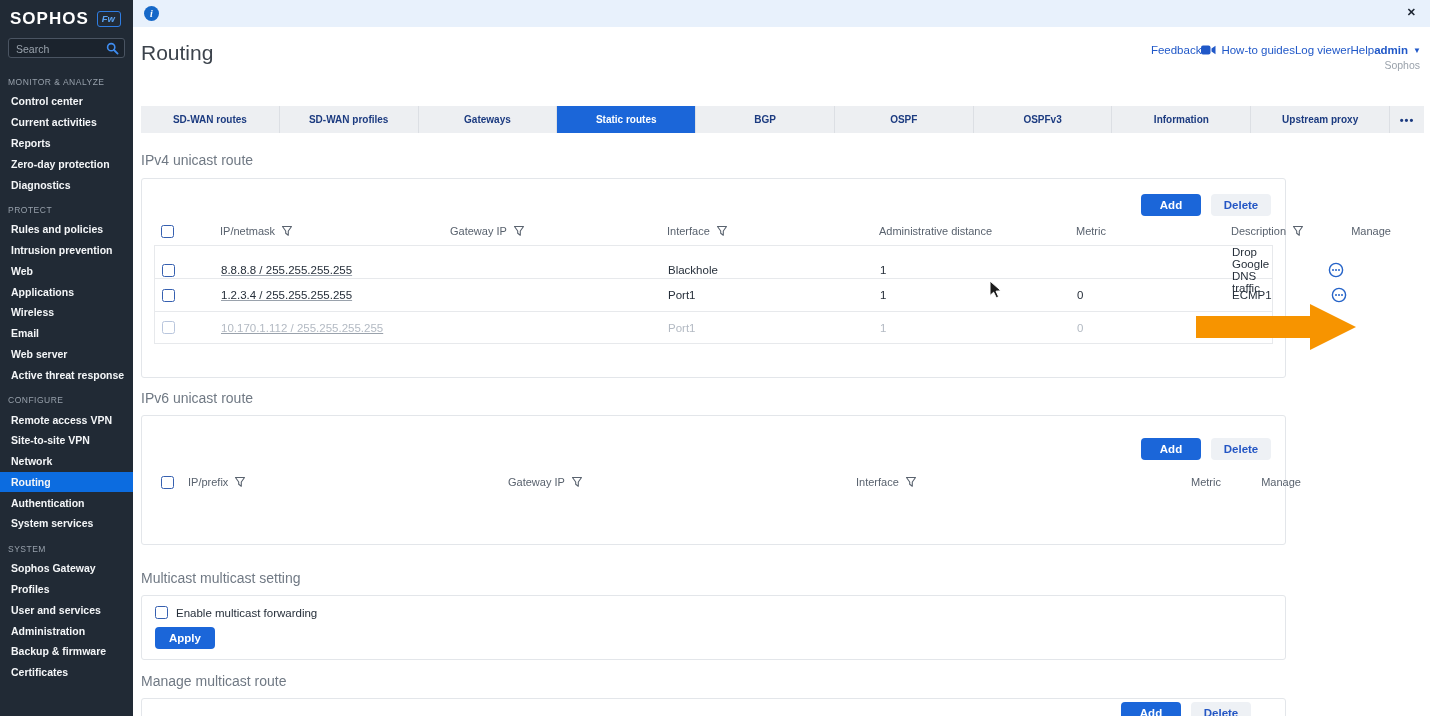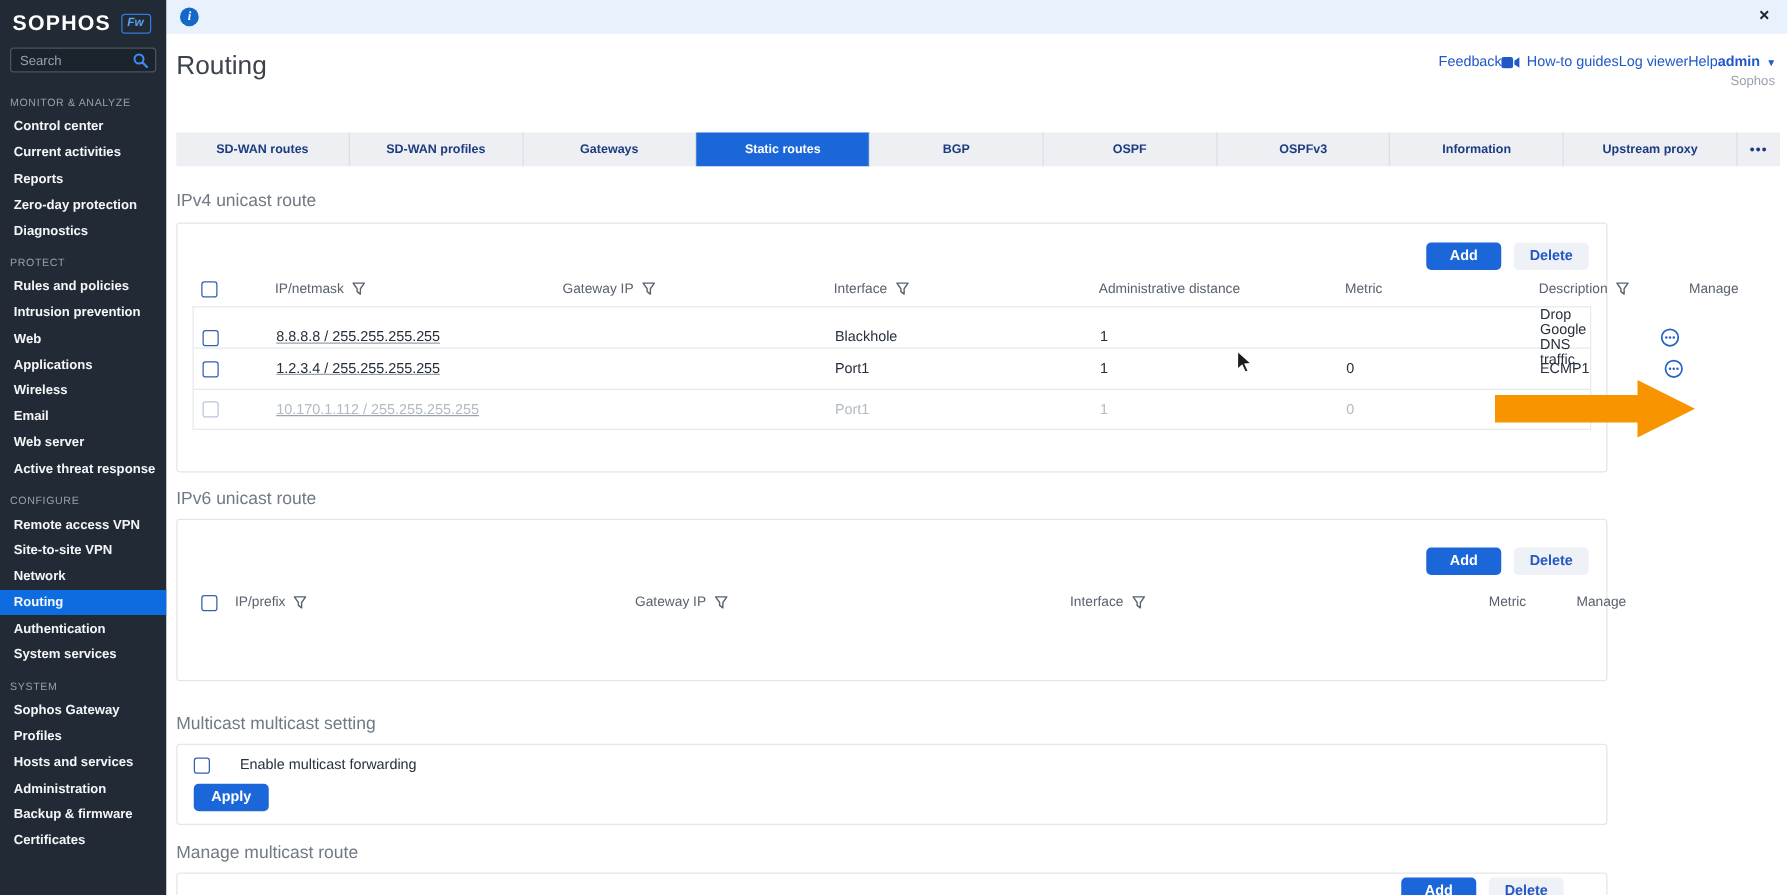--- a/index.html
+++ b/index.html
@@ -80,21 +80,21 @@
   .trow.disabled .cb { border-color:#b9c6dd; }
   .empty-row { height:27px; border:1px solid #e7e9ec; display:flex; align-items:center;
     font-size:11px; color:#333a43; padding-left:10px; }
 
   .cb { width:13px; height:13px; border:1.5px solid #3660b0; border-radius:2.5px; background:#fff;
     margin-left:7px; cursor:pointer; }
   .filter-icon { cursor:pointer; display:inline-flex; }
   .manage-btn { background:none; border:none; cursor:pointer; padding:0; display:inline-flex; }
 
   
-  .cb-row { position:absolute; left:13px; top:10px; display:flex; gap:24px;
+  .cb-row { position:absolute; left:13px; top:10px; display:flex; align-items:center; gap:8px;
     font-size:11.5px; color:#262f3a; }
   .cb-row .cb { margin-left:0; }
   .apply-btn { position:absolute; left:13px; top:31px; }
 
   
   .arrow-anno { position:absolute; left:1196px; top:304px; width:160px; height:46px; z-index:9;
     pointer-events:none; }
   .arrow-anno .shaft { position:absolute; left:0; top:12px; width:116px; height:22px; background:#f79400; }
   .arrow-anno .head { position:absolute; left:114px; top:0; width:0; height:0;
     border-top:23px solid transparent; border-bottom:23px solid transparent; border-left:46px solid #f79400; }
@@ -155,21 +155,21 @@
     <div class="nav-item">Remote access VPN</div>
     <div class="nav-item">Site-to-site VPN</div>
     <div class="nav-item">Network</div>
     <div class="nav-item active">Routing</div>
     <div class="nav-item">Authentication</div>
     <div class="nav-item">System services</div>
 
     <div class="nav-sec">SYSTEM</div>
     <div class="nav-item">Sophos Gateway</div>
     <div class="nav-item">Profiles</div>
-    <div class="nav-item">Hosts and services</div>
+    <div class="nav-item">User and services</div>
     <div class="nav-item">Administration</div>
     <div class="nav-item">Backup &amp; firmware</div>
     <div class="nav-item">Certificates</div>
   </div>
 
   <div class="banner">
     <span class="info-icon">i</span>
     <span class="banner-close">✕</span>
   </div>
 

